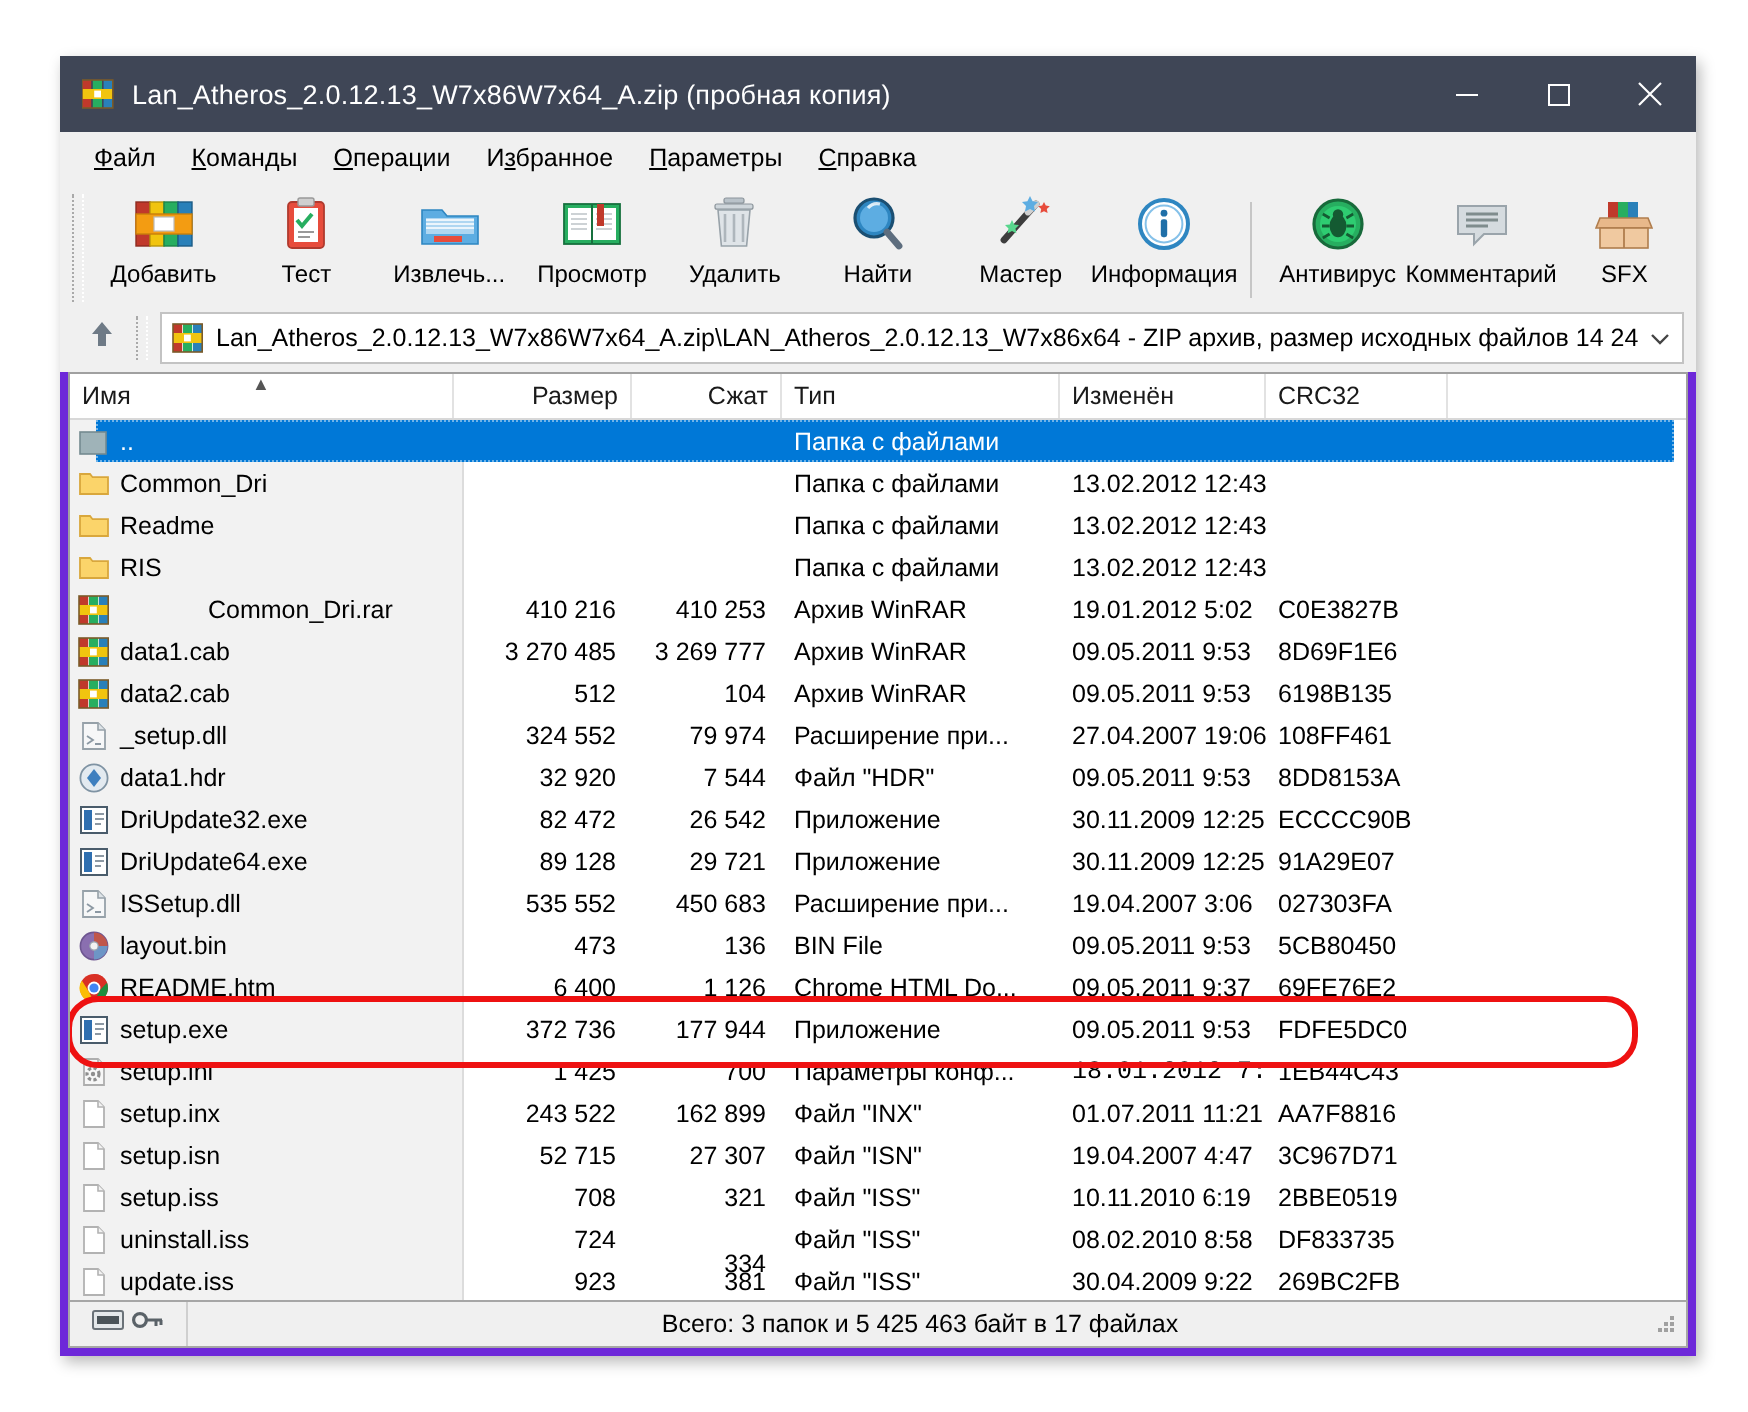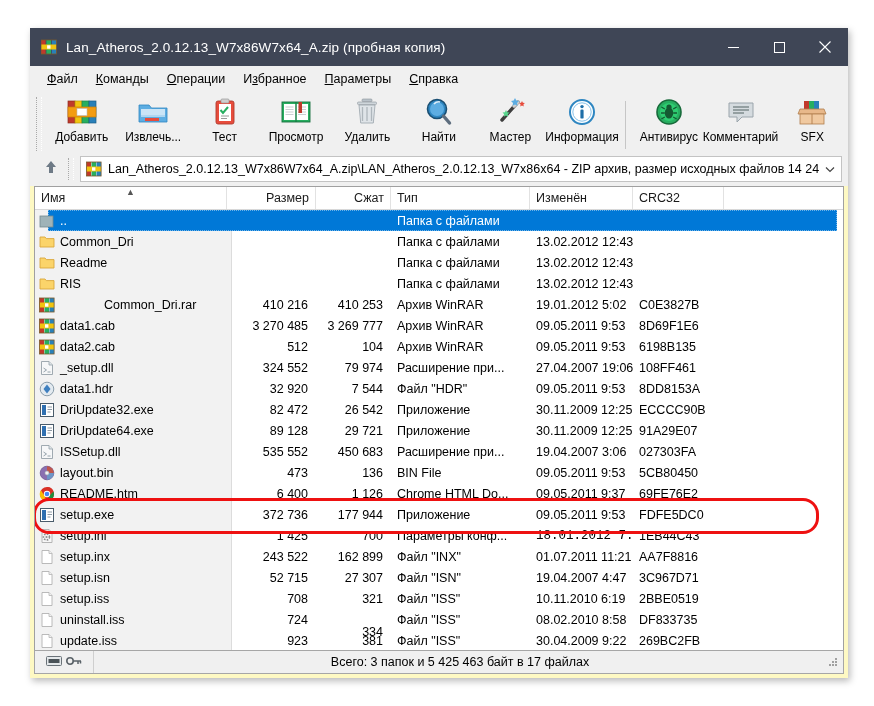--- a/index.html
+++ b/index.html
@@ -11,21 +11,21 @@
     position: relative;
     width: 874px; height: 706px;
     background: #ffffff;
     overflow: hidden;
   }
   
   #window {
     position: absolute;
     left: 30px; top: 28px;
     width: 818px; height: 650px;
-    background: #fef9c3;
+    background: #6d28d9;
     box-shadow: 2px 3px 7px rgba(0,0,0,0.28);
     display: flex; flex-direction: column;
   }
   
   .titlebar {
     height: 38px;
     background: #3f4656;
     display: flex; align-items: center;
     flex: none;
     user-select: none;
@@ -318,40 +318,40 @@
             <rect x="3" y="11" width="28" height="10" fill="#f39c12" stroke="#c87f0a" stroke-width="0.7"></rect>
             <rect x="12" y="12.5" width="10" height="7" fill="#ffffff" stroke="#bbb" stroke-width="0.6"></rect>
           </svg>
         </div>
         <div class="lbl">Добавить</div>
       </div>
 
       <div class="tbtn">
         <div class="ic">
           <svg width="34" height="32" viewBox="0 0 34 32">
-            <path d="M3 9 h10 l2.5 3 H31 v14 H3 Z" fill="#5dade2" stroke="#2e86c1" stroke-width="0.8"></path>
-            <rect x="5" y="13" width="24" height="8" fill="#aed6f1"></rect>
-            <path d="M5 14 h24 M5 16 h24 M5 18 h24" stroke="#ffffff" stroke-width="0.7"></path>
-            <rect x="9" y="22" width="14" height="3" fill="#e74c3c"></rect>
-          </svg>
-        </div>
-        <div class="lbl">Извлечь...</div>
-      </div>
-
-      <div class="tbtn">
-        <div class="ic">
-          <svg width="34" height="32" viewBox="0 0 34 32">
             <rect x="8" y="5" width="18" height="23" rx="2" fill="#e74c3c" stroke="#b03a2e" stroke-width="0.9"></rect>
             <rect x="11" y="8" width="12" height="17" fill="#ffffff"></rect>
             <rect x="13" y="3" width="8" height="4" rx="1" fill="#cfcfcf" stroke="#999" stroke-width="0.7"></rect>
             <path d="M12.5 14 l2.5 3 l5 -6" stroke="#27ae60" stroke-width="2" fill="none"></path>
             <path d="M13 20 h8 M13 22.5 h6" stroke="#999" stroke-width="1"></path>
           </svg>
         </div>
         <div class="lbl">Тест</div>
+      </div>
+
+      <div class="tbtn">
+        <div class="ic">
+          <svg width="34" height="32" viewBox="0 0 34 32">
+            <path d="M3 9 h10 l2.5 3 H31 v14 H3 Z" fill="#5dade2" stroke="#2e86c1" stroke-width="0.8"></path>
+            <rect x="5" y="13" width="24" height="8" fill="#aed6f1"></rect>
+            <path d="M5 14 h24 M5 16 h24 M5 18 h24" stroke="#ffffff" stroke-width="0.7"></path>
+            <rect x="9" y="22" width="14" height="3" fill="#e74c3c"></rect>
+          </svg>
+        </div>
+        <div class="lbl">Извлечь...</div>
       </div>
 
       <div class="tbtn">
         <div class="ic">
           <svg width="34" height="32" viewBox="0 0 34 32">
             <rect x="3" y="6" width="28" height="20" fill="#27ae60" stroke="#17703e" stroke-width="0.9"></rect>
             <rect x="5" y="8" width="11.5" height="16" fill="#ffffff"></rect>
             <rect x="17.5" y="8" width="11.5" height="16" fill="#ffffff"></rect>
             <path d="M6.5 11 h8 M6.5 13.5 h8 M6.5 16 h8 M6.5 18.5 h8 M19 11 h8 M19 13.5 h8 M19 16 h8 M19 18.5 h8" stroke="#bdc3c7" stroke-width="0.8"></path>
             <rect x="19.5" y="6" width="3.5" height="11" fill="#c0392b"></rect>

